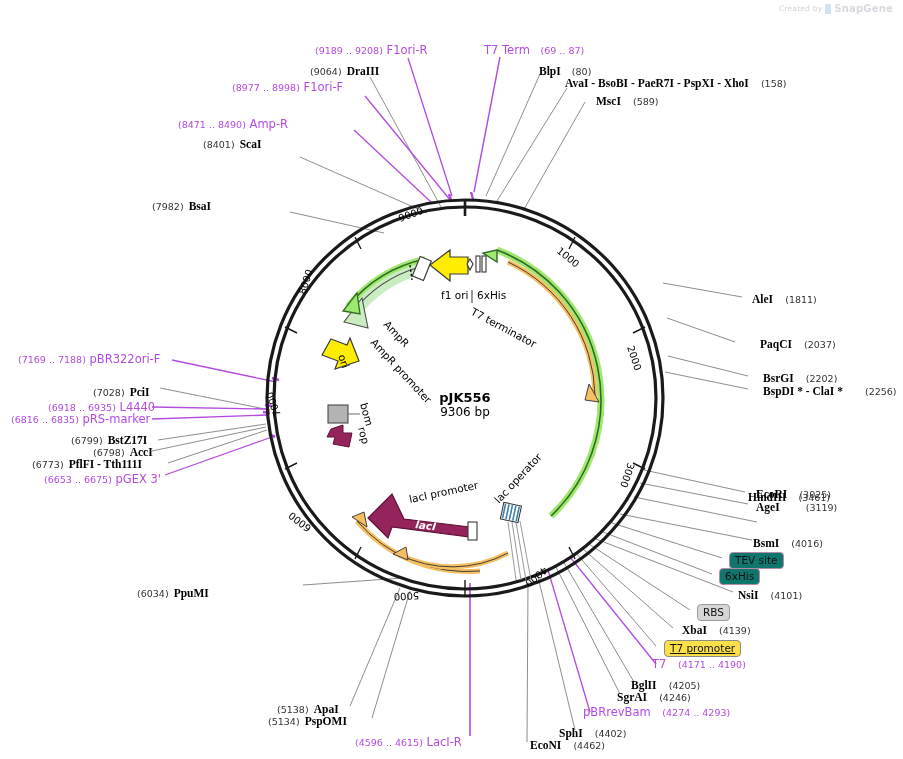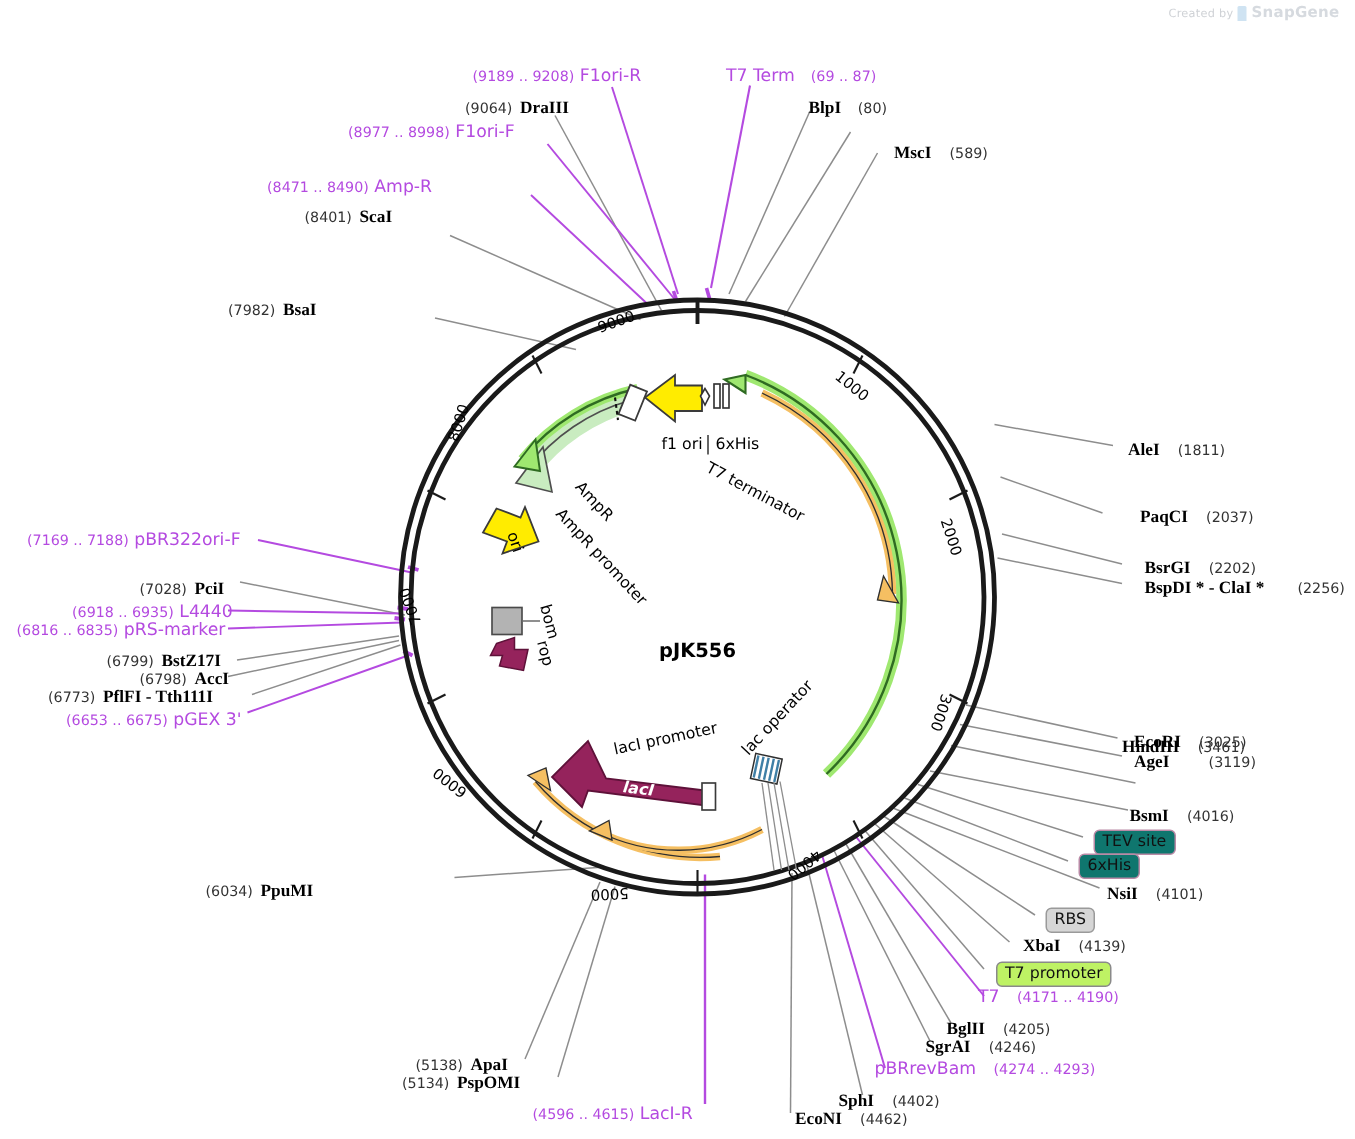--- a/index.html
+++ b/index.html
@@ -31,26 +31,26 @@
   .prim .pos{color:#b44ae0;font-size:9.5px;}
 
   
   .chip{
     display:inline-block;font-size:10.5px;padding:1px 5px 1.5px 5px;
     border-radius:4px;border:1px solid #9a9a9a;background:#e8e8e8;color:#111;
     line-height:1.15;
   }
   .chip.pink{background:#0f766e;border-color:#b98aa6;}
   .chip.grey{background:#d6d6d6;border-color:#9a9a9a;}
-  .chip.white{background:#bef264;border-color:#8a8a8a;}
+  .chip.white{background:#fde047;border-color:#8a8a8a;text-decoration:underline;}
 
   
   .plasmid-name{
     position:absolute;text-align:center;
-    font-size:13px;font-weight:bold;color:#000;margin-top:37px;
+    font-size:13px;font-weight:bold;color:#000;
   }
   .plasmid-bp{
     position:absolute;text-align:center;
     font-size:12px;color:#000;
   }
   .tickmark-label{font-size:10px;fill:#000;
     font-family:"DejaVu Sans","Liberation Sans",sans-serif;}
   .feat-label{font-size:10.5px;fill:#000;
     font-family:"DejaVu Sans","Liberation Sans",sans-serif;}
   .feat-label-in{font-size:10.5px;fill:#fff;font-style:italic;font-weight:bold;
@@ -263,20 +263,21 @@
       <text x="358" y="428" transform="rotate(75 358 428)">rop</text>
       <text x="410" y="503" transform="rotate(-12 410 503)">lacI promoter</text>
       <text x="499" y="504" transform="rotate(-47 499 504)">lac operator</text>
     </g>
     <text class="feat-label-in" x="415" y="528" transform="rotate(7 415 528)">lacI</text>
 
     <path d="M472,290 L472,303" stroke="#333" stroke-width="1"></path>
   </svg>
 
   <div class="plasmid-name" style="left:365px;top:390px;width:200px;">pJK556</div>
+  <div class="plasmid-bp" style="left:365px;top:405px;width:200px;">9306 bp</div>
 
   <div class="lbl prim" style="left:315px;top:44px;">
     <span class="pos">(9189 .. 9208)</span>
     <span>F1ori-R</span>
   </div>
   <div class="lbl" style="left:310px;top:62px;">
     <span class="pos">(9064)</span>
     <span class="enz">DraIII</span>
   </div>
   <div class="lbl prim" style="left:232px;top:81px;">
@@ -297,20 +298,24 @@
   </div>
 
   <div class="lbl prim" style="left:484px;top:44px;">
     <span>T7 Term</span>
     <span class="pos" style="margin-left:7px;">(69 .. 87)</span>
   </div>
   <div class="lbl" style="left:539px;top:62px;">
     <span class="enz">BlpI</span>
     <span class="pos" style="margin-left:6px;">(80)</span>
   </div>
+  <div class="lbl" style="left:565px;top:74px;">
+    <span class="enz">AvaI  -  BsoBI  -  PaeR7I  -  PspXI  -  XhoI</span>
+    <span class="pos" style="margin-left:7px;">(158)</span>
+  </div>
   <div class="lbl" style="left:596px;top:92px;">
     <span class="enz">MscI</span>
     <span class="pos" style="margin-left:7px;">(589)</span>
   </div>
 
   <div class="lbl" style="left:752px;top:290px;">
     <span class="enz">AleI</span>
     <span class="pos" style="margin-left:7px;">(1811)</span>
   </div>
   <div class="lbl" style="left:760px;top:335px;">

